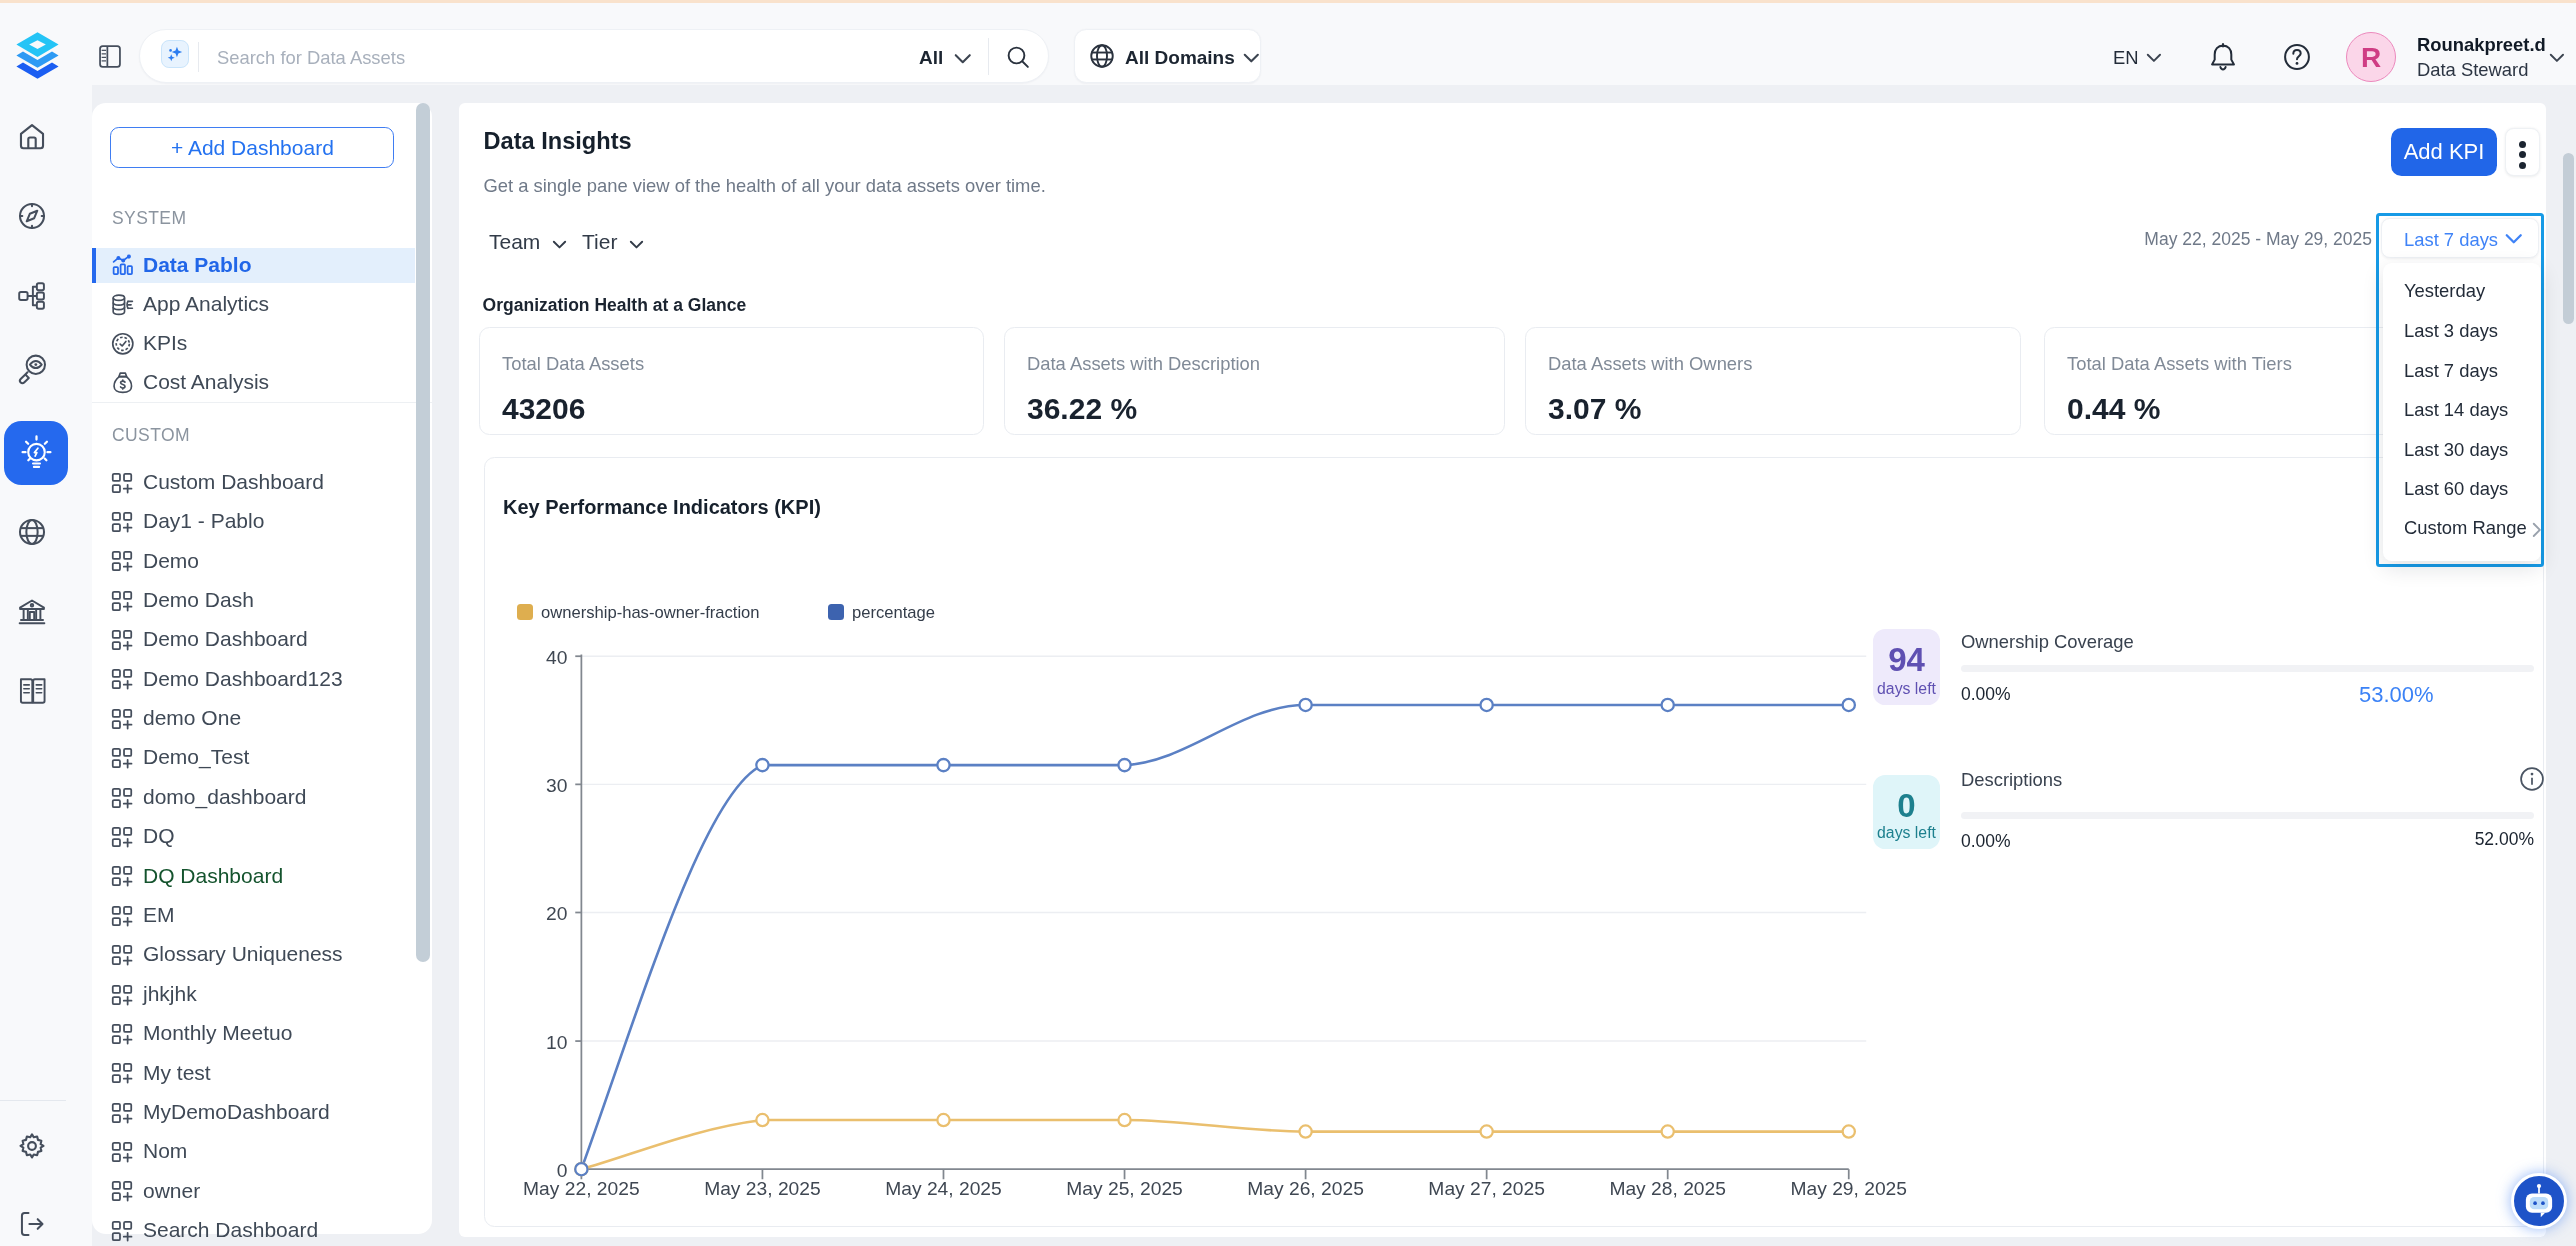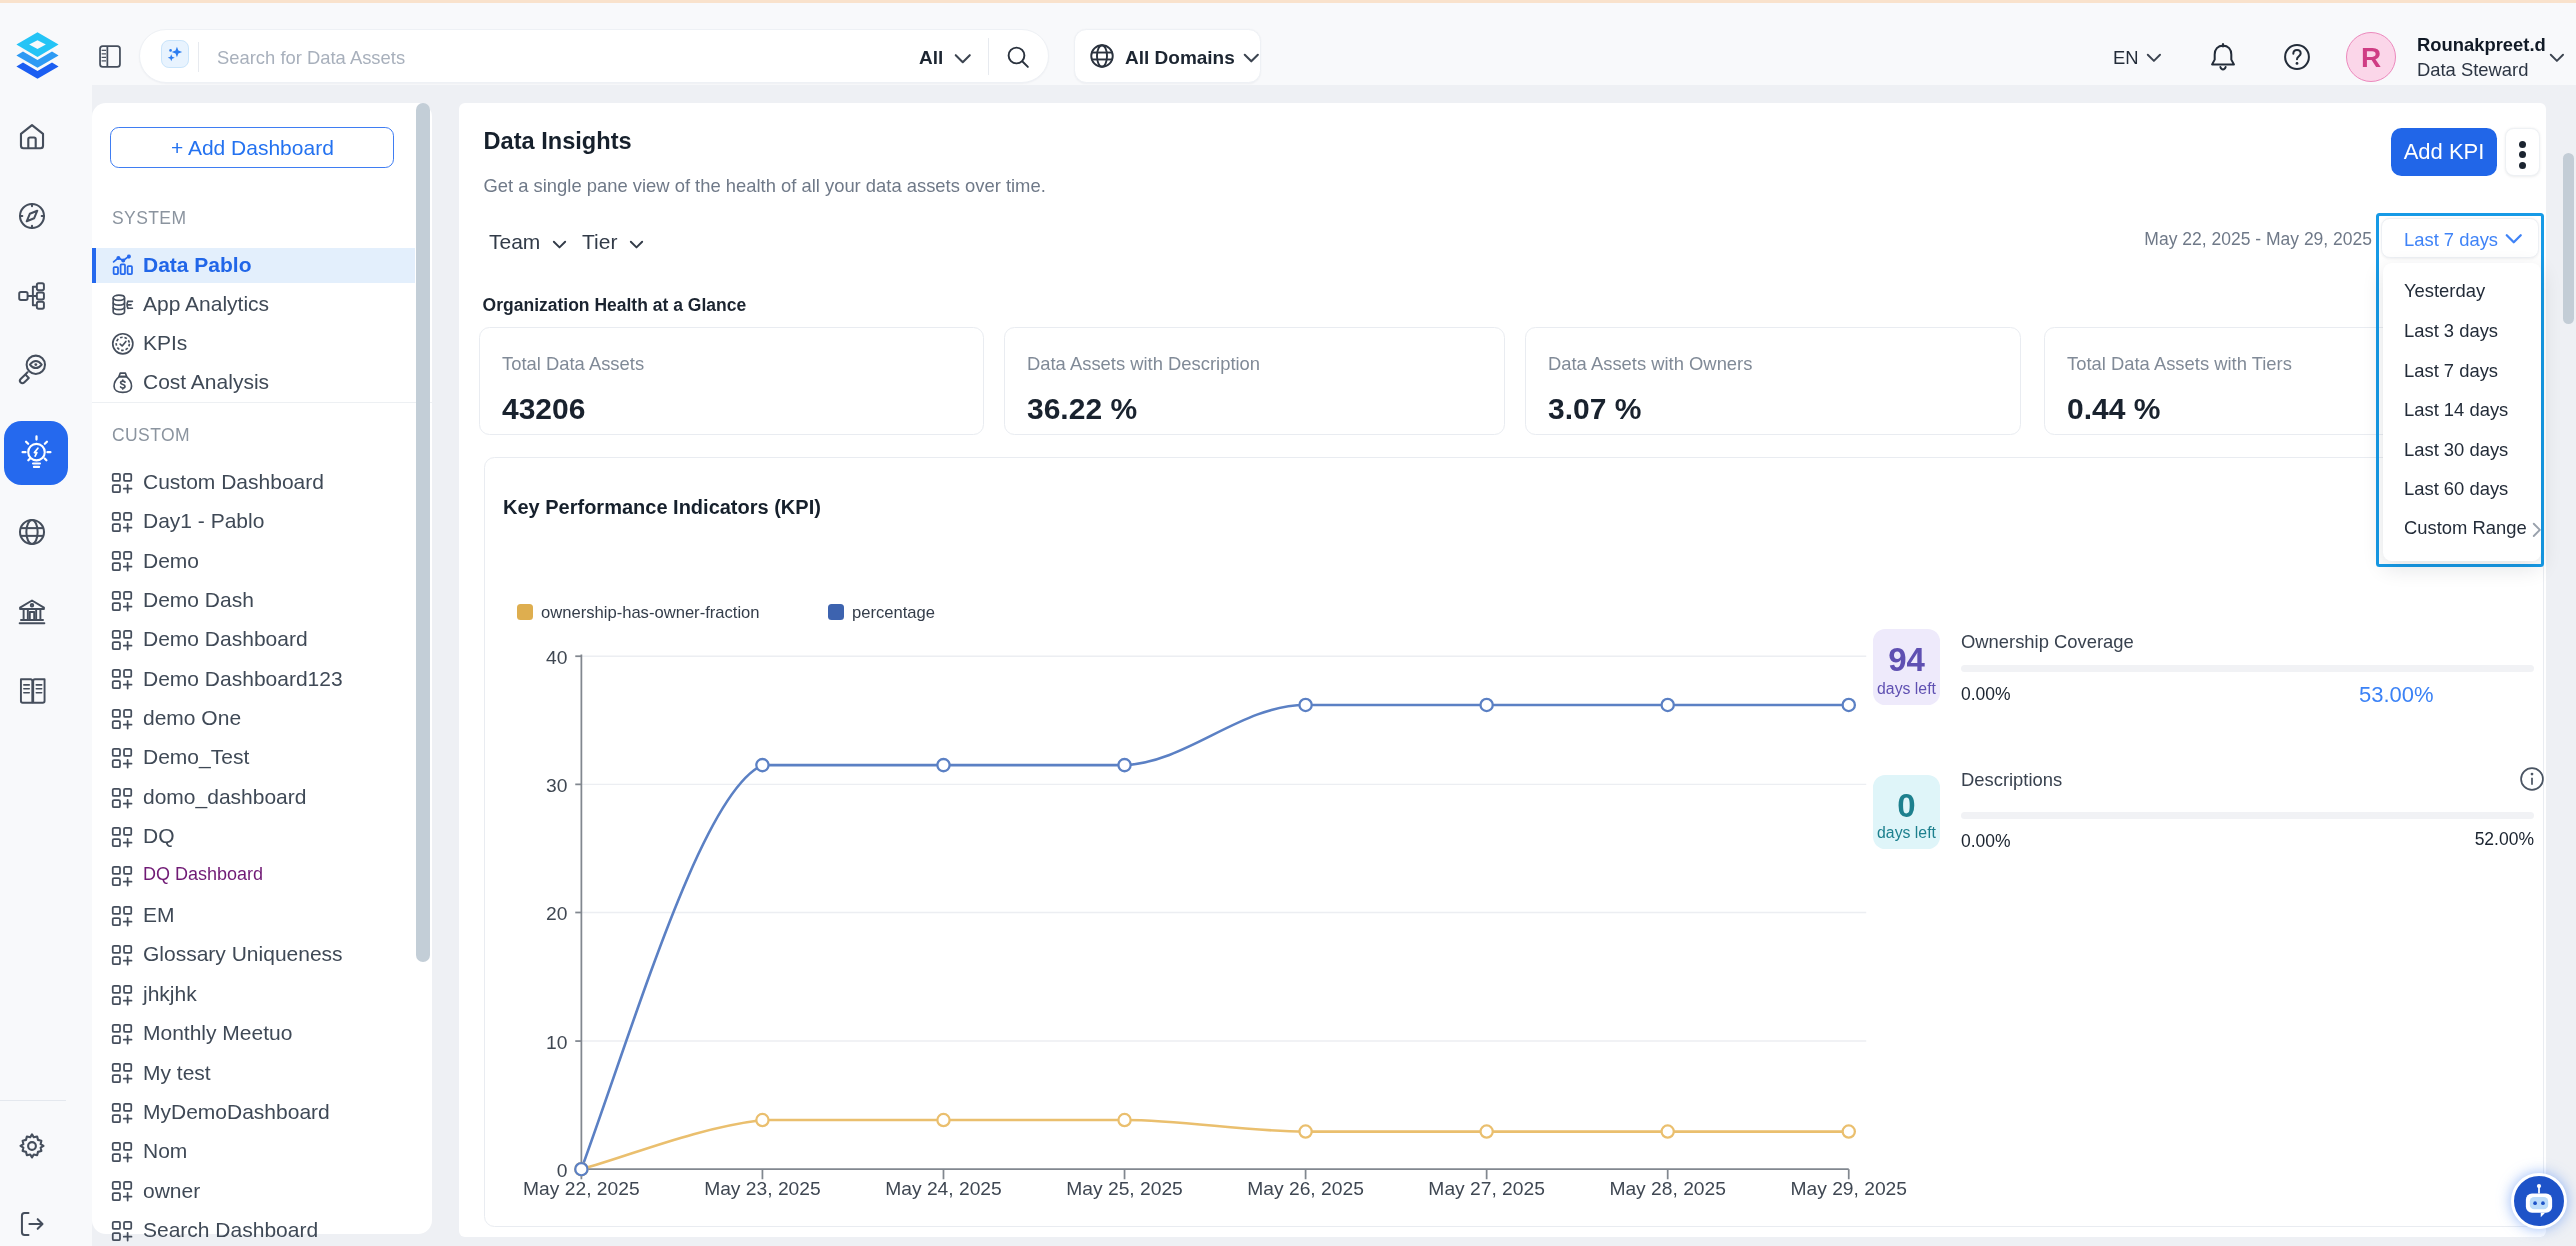--- a/index.html
+++ b/index.html
@@ -269,21 +269,21 @@
 <rect x="2" y="14.8" width="8.2" height="8.2" rx="1.5"></rect>
 <path d="M18.9 14.5 L18.9 23.3 M14.5 18.9 L23.3 18.9" stroke-linecap="round"></path>
 </svg>
 <div class="abs" style="left:51px;top:721px;font-size:21px;color:#3f4956;">DQ</div>
 <svg class="abs" style="left:19px;top:762px" width="22" height="22" viewBox="0 0 25 25" fill="none" stroke="#454e5c" stroke-width="2">
 <rect x="2" y="2" width="8.2" height="8.2" rx="1.5"></rect>
 <rect x="14.8" y="2" width="8.2" height="8.2" rx="1.5"></rect>
 <rect x="2" y="14.8" width="8.2" height="8.2" rx="1.5"></rect>
 <path d="M18.9 14.5 L18.9 23.3 M14.5 18.9 L23.3 18.9" stroke-linecap="round"></path>
 </svg>
-<div class="abs" style="left:51px;top:761px;font-size:18px;color:#701a75;">DQ Dashboard</div>
+<div class="abs" style="left:51px;top:761px;font-size:21px;color:#14532d;">DQ Dashboard</div>
 <svg class="abs" style="left:19px;top:802px" width="22" height="22" viewBox="0 0 25 25" fill="none" stroke="#454e5c" stroke-width="2">
 <rect x="2" y="2" width="8.2" height="8.2" rx="1.5"></rect>
 <rect x="14.8" y="2" width="8.2" height="8.2" rx="1.5"></rect>
 <rect x="2" y="14.8" width="8.2" height="8.2" rx="1.5"></rect>
 <path d="M18.9 14.5 L18.9 23.3 M14.5 18.9 L23.3 18.9" stroke-linecap="round"></path>
 </svg>
 <div class="abs" style="left:51px;top:800px;font-size:21px;color:#3f4956;">EM</div>
 <svg class="abs" style="left:19px;top:841px" width="22" height="22" viewBox="0 0 25 25" fill="none" stroke="#454e5c" stroke-width="2">
 <rect x="2" y="2" width="8.2" height="8.2" rx="1.5"></rect>
 <rect x="14.8" y="2" width="8.2" height="8.2" rx="1.5"></rect>

